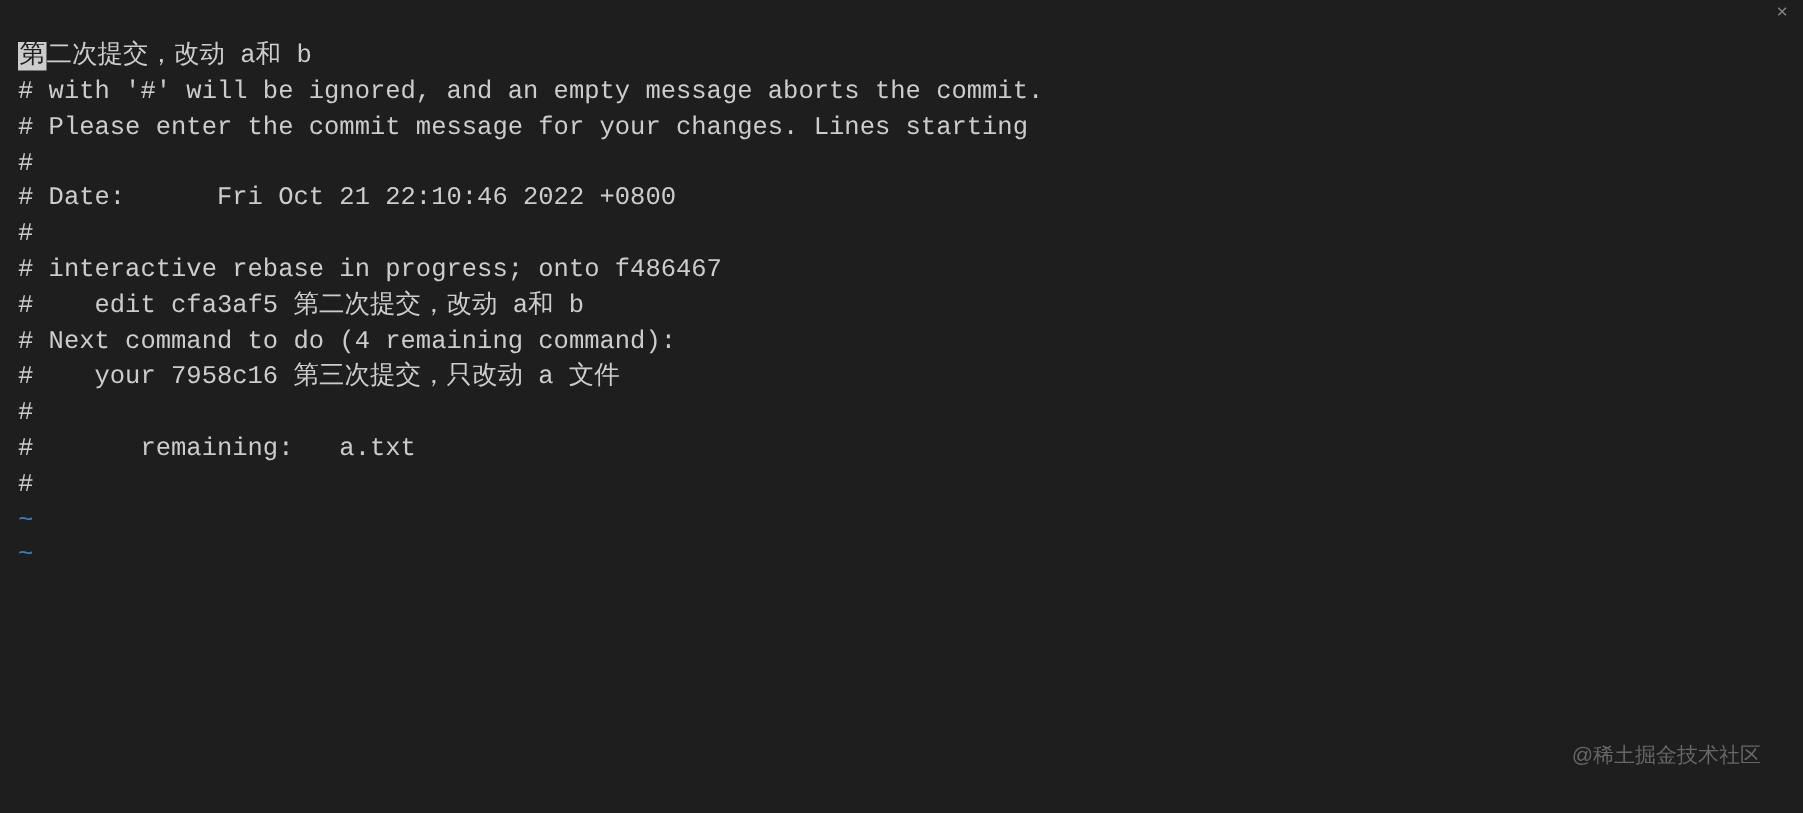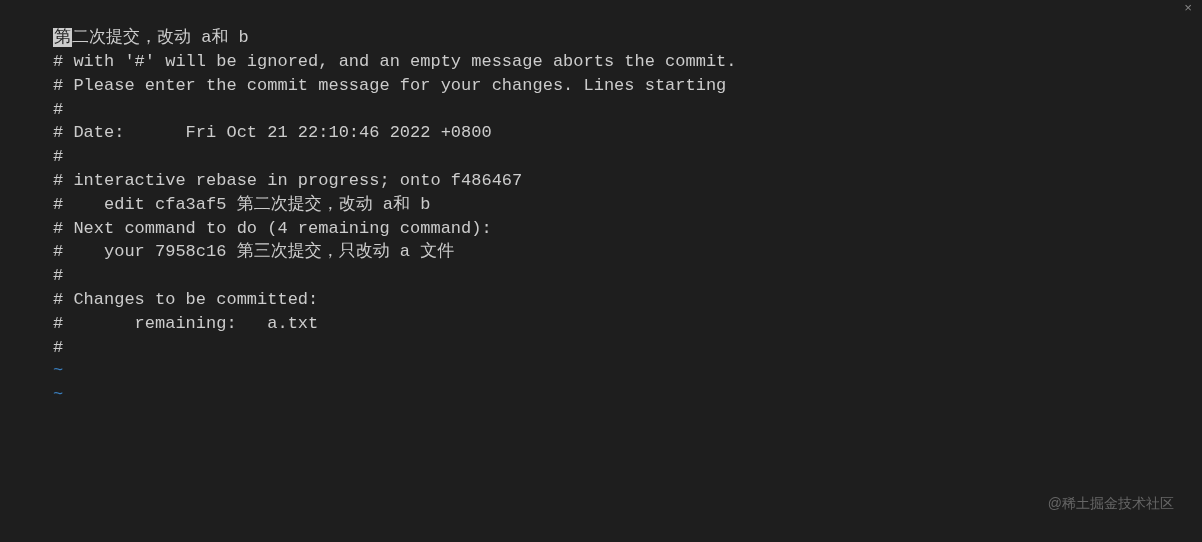--- a/index.html
+++ b/index.html
@@ -13,21 +13,20 @@
       font-family: "Menlo", "Consolas", "Courier New", monospace;
       font-size: 17px;
       line-height: 1.4;
       width: 1202px;
       height: 542px;
       overflow: hidden;
       position: relative;
     }
     .terminal {
       padding: 6px 12px;
-      margin-left: 41px;
     }
     .line {
       white-space: pre;
       font-family: inherit;
     }
     .cursor-box {
       background: #cccccc;
       color: #1e1e1e;
       padding: 0 1px;
     }
@@ -72,20 +71,19 @@
   <div class="line"># with '#' will be ignored, and an empty message aborts the commit.</div>
   <div class="line"># Please enter the commit message for your changes. Lines starting</div>
   <div class="line">#</div>
   <div class="line"># Date:      Fri Oct 21 22:10:46 2022 +0800</div>
   <div class="line">#</div>
   <div class="line"># interactive rebase in progress; onto f486467</div>
   <div class="line">#    edit cfa3af5 第二次提交，改动 a和 b</div>
   <div class="line"># Next command to do (4 remaining command):</div>
   <div class="line">#    your 7958c16 第三次提交，只改动 a 文件</div>
   <div class="line">#</div>
-  <div class="line"># Changes to be committed:</div>
   <div class="line">#       remaining:   a.txt</div>
   <div class="line">#</div>
   <div class="line tilde">~</div>
   <div class="line tilde">~</div>
 </div>
 
 <div class="watermark">@稀土掘金技术社区</div>
 
 </body></html>

